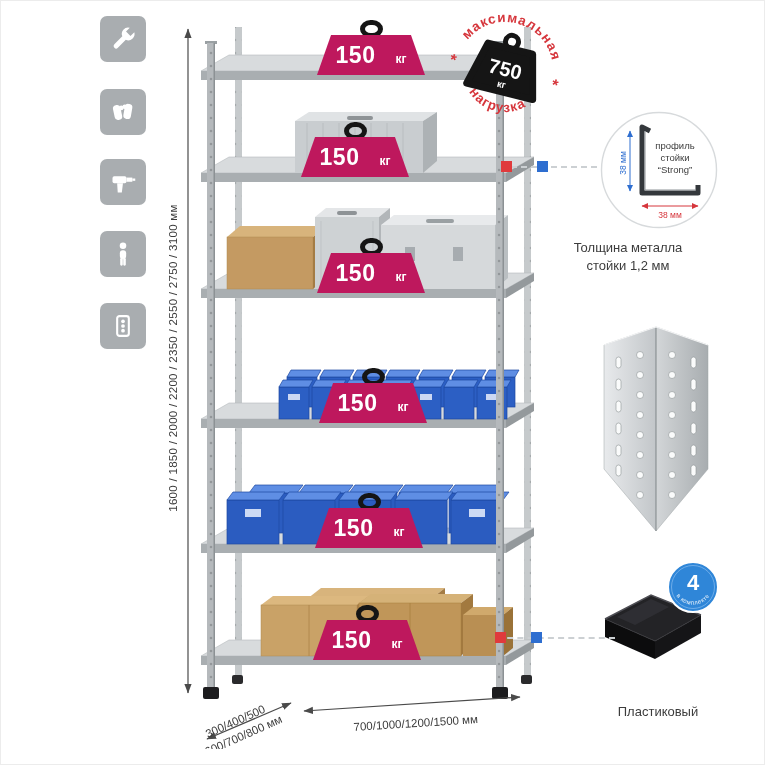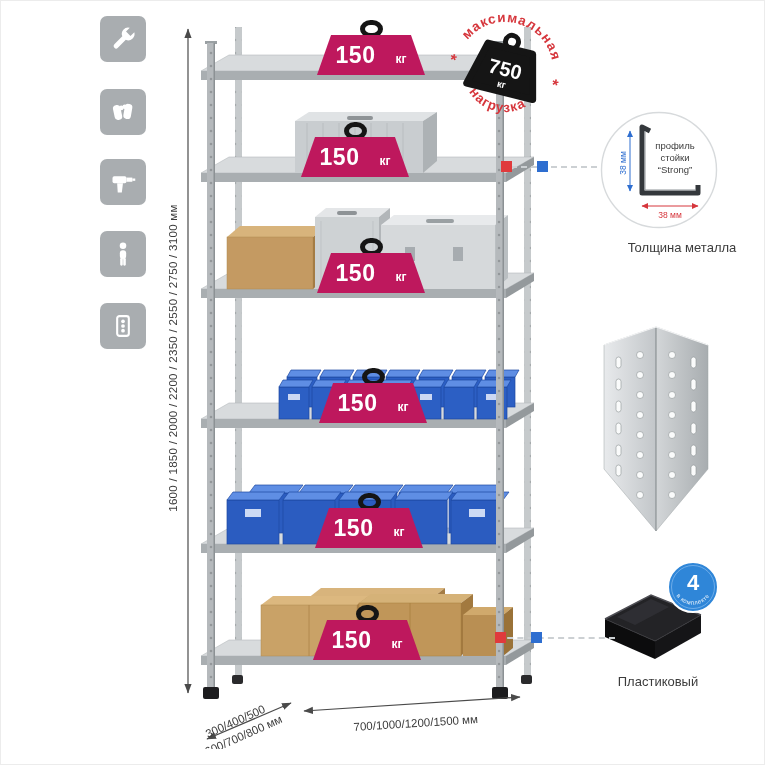--- a/index.html
+++ b/index.html
@@ -405,22 +405,23 @@
     <path d="M52,22 L44,18 L44,84 L100,84 L100,76" fill="none" stroke="#34383c" stroke-width="5" stroke-linejoin="round"></path>
     <path d="M47,22 L47,81 L98,81" fill="none" stroke="#8d9296" stroke-width="1"></path>
     <path d="M32,22 L32,82" stroke="#2e6ed0" stroke-width="1" marker-start="url(#mbs)" marker-end="url(#mb)"></path>
     <text x="25" y="57" transform="rotate(-90 25 54)" font-size="8.5" fill="#2e6ed0" text-anchor="middle">38 мм</text>
     <path d="M44,97 L100,97" stroke="#d6363c" stroke-width="1" marker-start="url(#mrs)" marker-end="url(#mr)"></path>
     <text x="72" y="109" font-size="8.5" fill="#d6363c" text-anchor="middle">38 мм</text>
     <text x="77" y="40" font-size="9.5" fill="#3c3c3c" text-anchor="middle">профиль</text>
     <text x="77" y="52" font-size="9.5" fill="#3c3c3c" text-anchor="middle">стойки</text>
     <text x="77" y="64" font-size="9.5" fill="#3c3c3c" text-anchor="middle">“Strong”</text>
   </svg>
-  <div class="caption" style="left:614px;top:238px;width:134px">
+  <div class="caption" style="left:560px;top:238px;width:134px">
     <span>Толщина металла</span>
+    <span>стойки 1,2 мм</span>
   </div>
 
   <svg class="detail" style="left:593px;top:316px" width="124" height="224" viewBox="0 0 124 224">
     <defs>
       <linearGradient id="gl" x1="0" y1="0" x2="1" y2="0">
           <stop offset="0" stop-color="#e8eaec"></stop>
           <stop offset="1" stop-color="#c2c6c9"></stop>
         </linearGradient>
       <linearGradient id="gr" x1="0" y1="0" x2="1" y2="0">
           <stop offset="0" stop-color="#d3d6d8"></stop>
@@ -477,17 +478,17 @@
         <path id="fb" d="M 9,32 A 20,20 0 0 0 47,32"></path>
       </defs>
     <circle cx="28" cy="28" r="25" fill="#2f86d8" stroke="#fff" stroke-width="2"></circle>
     <circle cx="28" cy="28" r="21.5" fill="none" stroke="#7db6ec" stroke-width="0.8"></circle>
     <text x="28" y="31" font-size="22" font-weight="bold" fill="#fff" text-anchor="middle">4</text>
     <text font-size="6" fill="#eaf3fc" letter-spacing=".5">
       <textPath href="#fb" startOffset="50%" text-anchor="middle">в комплекте</textPath>
     </text>
   </svg>
 
-  <div class="caption" style="left:592px;top:672px;width:130px">
+  <div class="caption" style="left:592px;top:702px;width:130px">
     <span>Пластиковый</span>
   </div>
 
 </div>
 
 </body></html>

